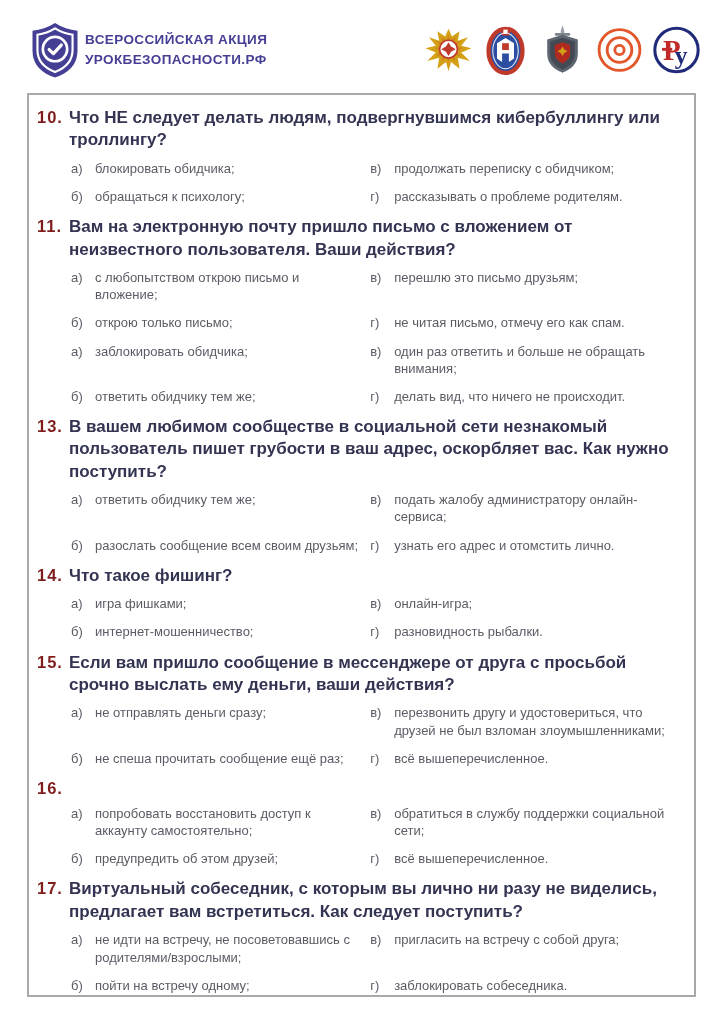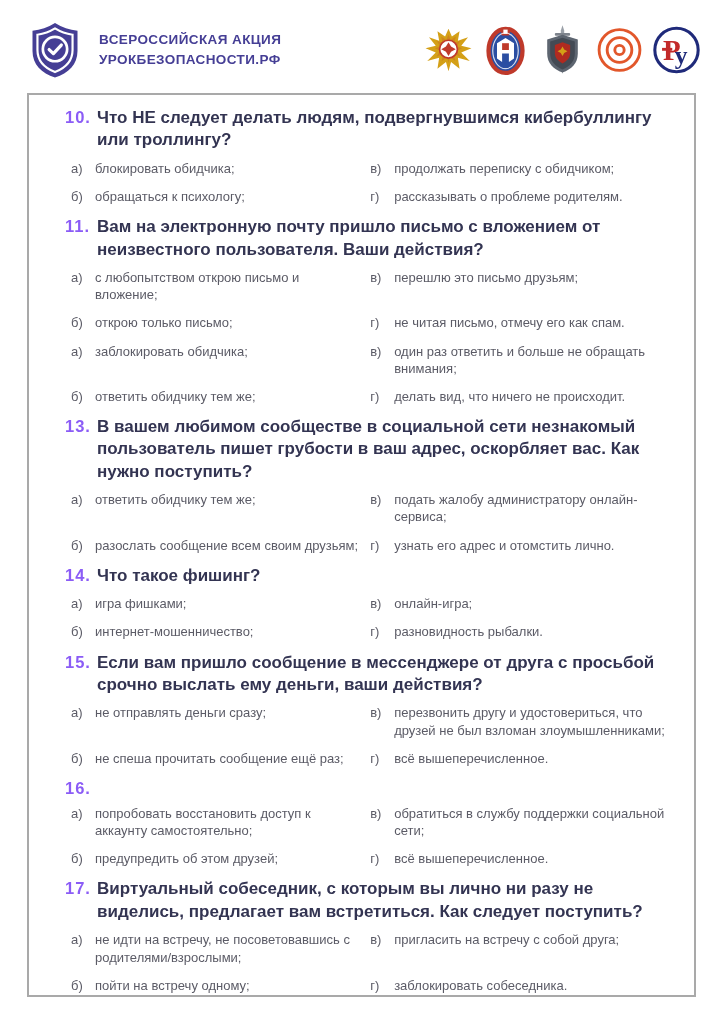--- a/index.html
+++ b/index.html
@@ -8,40 +8,40 @@
     font-family:"Liberation Sans", sans-serif;
     -webkit-font-smoothing:antialiased;
   }
   .page { position:absolute; inset:0; background:#fff; }
 
   
   .header {
     position:absolute; top:18px; left:28px; right:22px; height:64px;
     display:flex; justify-content:space-between; align-items:center;
   }
-  .logo { display:flex; align-items:center; gap:17px; }
+  .logo { display:flex; align-items:center; gap:3px; }
   .logo-shield { width:54px; height:58px; flex:0 0 54px; }
   .logo-text {
     color:#453e95; font-weight:bold; font-size:13.5px; line-height:1.45;
     letter-spacing:0.4px; white-space:nowrap;
   }
   .emblems { display:flex; align-items:center; gap:6px; }
   .emblem { width:51px; height:58px; }
 
   
   .quiz-box {
     position:absolute; left:27px; top:93px; width:669px; height:904px;
     border:2px solid #a9a9a9; box-sizing:border-box;
     padding:12px 10px 0 8px; background:#fff;
   }
   .question { margin-bottom:11px; }
   .q-head { display:flex; align-items:flex-start; }
   .q-num {
-    flex:0 0 32px; width:32px; color:#8b5cf6; font-weight:bold;
-    font-size:16.5px; letter-spacing:1px; line-height:1.1; padding-top:1px;margin-left:28px;
+    flex:0 0 32px; width:32px; color:#7f1d1d; font-weight:bold;
+    font-size:16.5px; letter-spacing:1px; line-height:1.1; padding-top:1px;
   }
   .q-title {
     flex:1; margin:0; color:#333452; font-weight:bold;
     font-size:17px; line-height:1.32; padding-right:4px;
   }
   .q-options {
     display:grid; grid-template-columns:1fr 1.05fr;
     column-gap:6px; row-gap:11px;
     margin:8px 6px 0 34px;
   }

